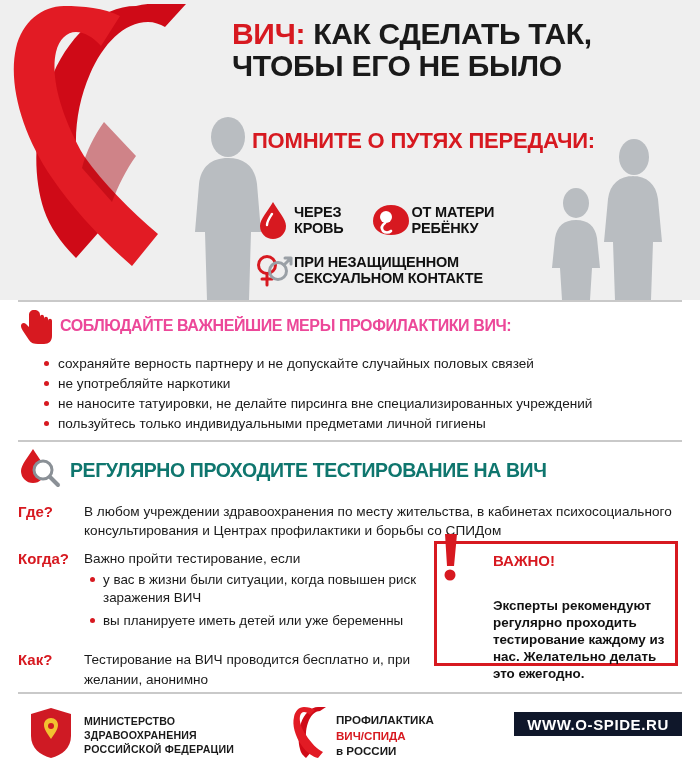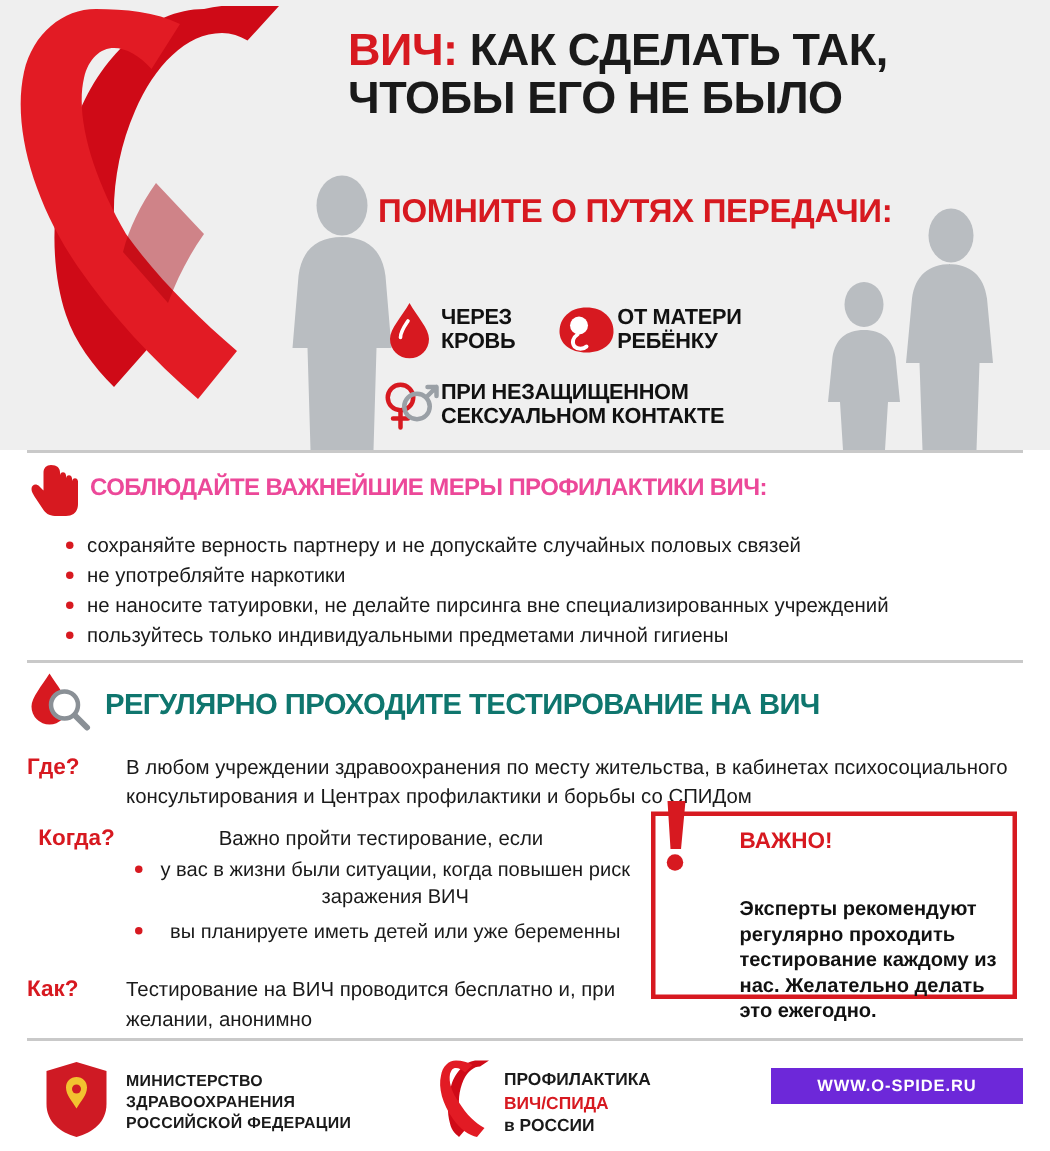--- a/index.html
+++ b/index.html
@@ -84,22 +84,22 @@
   .fline{position:absolute;left:18px;top:0;width:664px;height:2px;background:#c9c9c9;}
 
   .emblem{position:absolute;left:26px;top:14px;width:50px;height:54px;}
   .min-txt{position:absolute;left:84px;top:22px;font-weight:bold;font-size:10.6px;line-height:1.34;letter-spacing:0.2px;color:#1a1a1a;}
 
   .foot-ribbon{position:absolute;left:292px;top:14px;width:38px;height:52px;}
   .prof-txt{position:absolute;left:336px;top:20px;font-weight:bold;font-size:11.6px;line-height:1.34;color:#1a1a1a;}
   .prof-txt .red{color:#d71920;}
 
   .site{
-    position:absolute;left:514px;top:20px;width:168px;height:24px;background:#6d28d9;
-    color:#fff;font-weight:bold;font-size:11px;letter-spacing:0.6px;
+    position:absolute;left:514px;top:20px;width:168px;height:24px;background:#0f172a;
+    color:#fff;font-weight:bold;font-size:15px;letter-spacing:0.6px;
     display:flex;align-items:center;justify-content:center;
   }
 </style>
 </head>
 <body>
 
 <div class="page">
 
   <div class="banner">
     <div class="banner-bg"></div>
@@ -218,21 +218,21 @@
         </svg>
       </div>
       <div class="test-title">РЕГУЛЯРНО ПРОХОДИТЕ ТЕСТИРОВАНИЕ НА ВИЧ</div>
     </div>
 
     <div class="qrow" style="margin-top:10px;">
       <div class="qlab">Где?</div>
       <div class="qtxt" style="width:588px;">В любом учреждении здравоохранения по месту жительства, в кабинетах психосоциального консультирования и Центрах профилактики и борьбы со СПИДом</div>
     </div>
 
-    <div class="qrow" style="text-align:center;">
+    <div class="qrow" style="">
       <div class="qlab">Когда?</div>
       <div style="width:340px;">
         <div class="qtxt">Важно пройти тестирование, если</div>
         <ul class="sub-bullets">
           <li>у вас в жизни были ситуации, когда повышен риск заражения ВИЧ</li>
           <li>вы планируете иметь детей или уже беременны</li>
         </ul>
       </div>
     </div>
 

